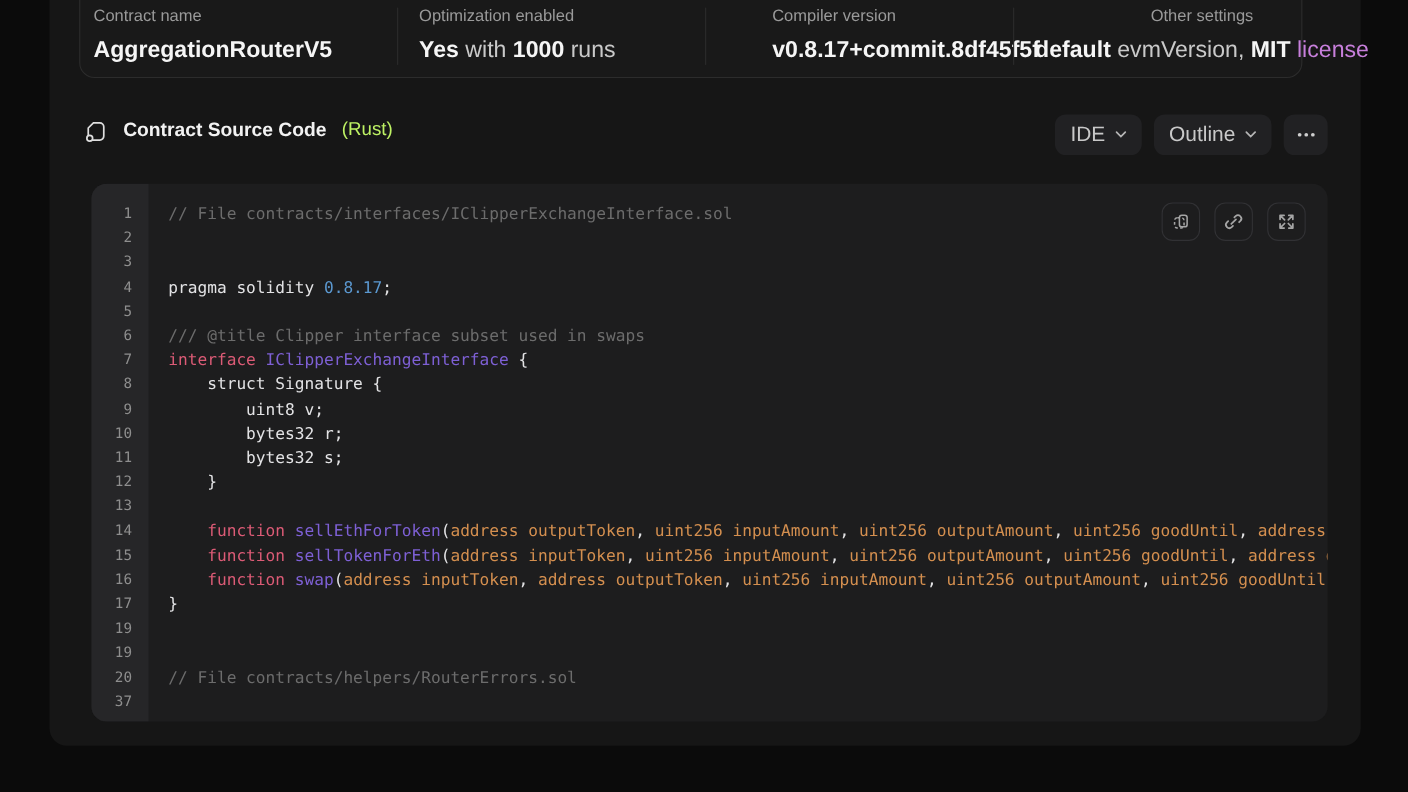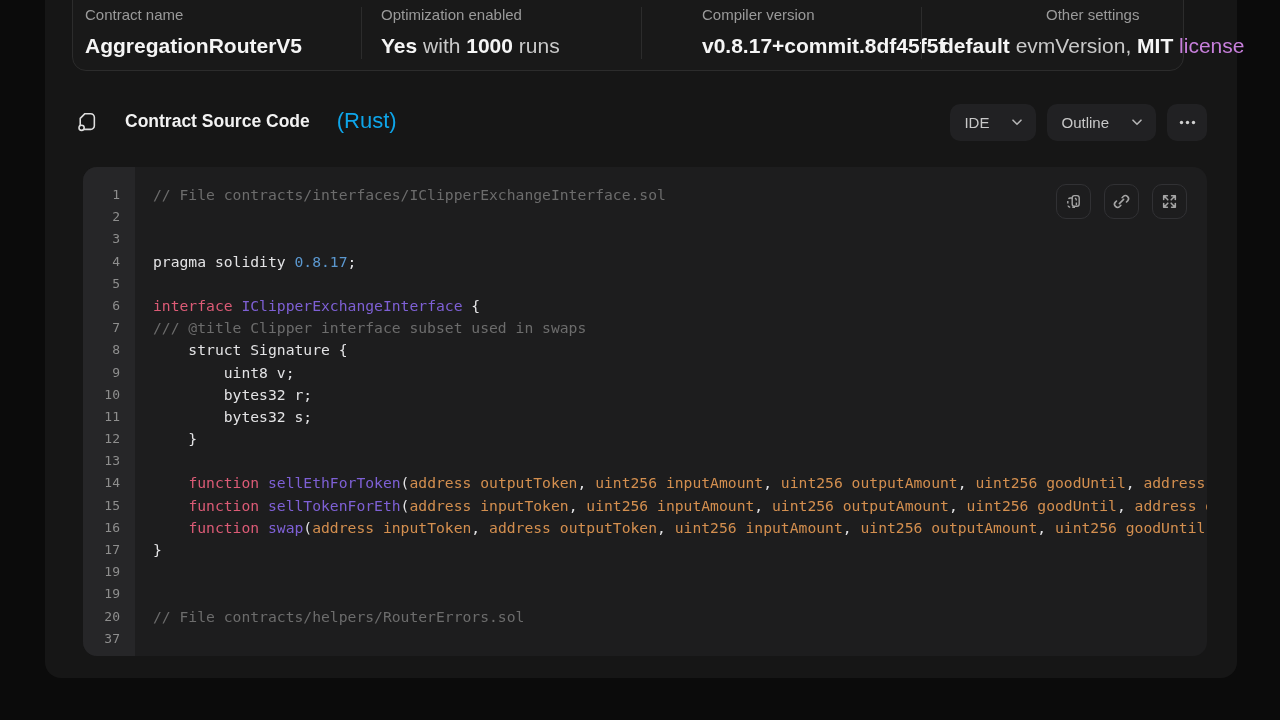--- a/index.html
+++ b/index.html
@@ -21,27 +21,27 @@
   .meta-value { margin-top:12px; font-size:21px; line-height:19px; color:#c9c9c9; }
   .v-b   { color:#f5f5f5; font-weight:700; }
   .v-r   { color:#c9c9c9; font-weight:400; }
   .v-link{ color:#c77fdb; font-weight:400; cursor:pointer; }
   .meta-div { position:absolute; top:46px; width:1px; height:52px; background:#2c2c2c; }
   .meta-div:nth-of-type(5){ left:288px; }
   .meta-div:nth-of-type(6){ left:568px; }
   .meta-div:nth-of-type(7){ left:848px; }
 
   
-  .section-header { position:absolute; left:30px; top:132px; display:flex; align-items:center; gap:27px; }
+  .section-header { position:absolute; left:30px; top:132px; display:flex; gap:14px; }
   .section-title  { font-size:17.5px; font-weight:700; color:#f2f2f2; }
-  .section-sub    { font-size:22px; color:#0ea5e9; font-weight:400; }
+  .section-sub    { font-size:17px; color:#bef264; font-weight:400; }
   .header-actions { position:absolute; right:30px; top:128px; display:flex; gap:11px; }
-  .hbtn { height:37px; display:flex; align-items:center; gap:23px; padding:0 14px;
+  .hbtn { height:37px; display:flex; align-items:center; gap:9px; padding:0 14px;
           background:#212123; border:none; border-radius:10px; color:#c8c8c8;
-          font-size:15px; font-family:inherit; cursor:pointer; }
+          font-size:19px; font-family:inherit; cursor:pointer; }
   .hbtn.more { width:40px; justify-content:center; padding:0; }
 
   
   .code-block { position:absolute; left:38px; top:191px; width:1124px; height:489px;
                 background:#1d1d1e; border-radius:14px; overflow:hidden; }
   .gutter { position:absolute; left:0; top:0; bottom:0; width:52px; background:#262628;
             padding-top:17px; }
   .ln { height:22.2px; line-height:22.2px; text-align:right; padding-right:15px;
         font-family:"DejaVu Sans Mono", monospace; font-size:13px; color:#8e8e8e; }
   .code-area { position:absolute; left:52px; right:0; top:0; bottom:0; overflow:hidden;
@@ -147,22 +147,22 @@
         <div class="ln">19</div>
         <div class="ln">20</div>
         <div class="ln">37</div>
       </div>
     <div class="code-area" id="code">
         <div class="code-line"><span class="tok-cm">// File contracts/interfaces/IClipperExchangeInterface.sol</span></div>
         <div class="code-line">&nbsp;</div>
         <div class="code-line">&nbsp;</div>
         <div class="code-line"><span class="tok-pl">pragma solidity </span><span class="tok-nb">0.8.17</span><span class="tok-pl">;</span></div>
         <div class="code-line">&nbsp;</div>
+        <div class="code-line"><span class="tok-cm">/// @title Clipper interface subset used in swaps</span></div>
         <div class="code-line"><span class="tok-kw">interface</span><span class="tok-pl"> </span><span class="tok-fn">IClipperExchangeInterface</span><span class="tok-pl"> {</span></div>
-        <div class="code-line"><span class="tok-cm">/// @title Clipper interface subset used in swaps</span></div>
         <div class="code-line"><span class="tok-pl">    struct Signature {</span></div>
         <div class="code-line"><span class="tok-pl">        uint8 v;</span></div>
         <div class="code-line"><span class="tok-pl">        bytes32 r;</span></div>
         <div class="code-line"><span class="tok-pl">        bytes32 s;</span></div>
         <div class="code-line"><span class="tok-pl">    }</span></div>
         <div class="code-line">&nbsp;</div>
         <div class="code-line"><span class="tok-pl">    </span><span class="tok-kw">function</span><span class="tok-pl"> </span><span class="tok-fn">sellEthForToken</span><span class="tok-pl">(</span><span class="tok-ty">address outputToken</span><span class="tok-pl">, </span><span class="tok-ty">uint256 inputAmount</span><span class="tok-pl">, </span><span class="tok-ty">uint256 outputAmount</span><span class="tok-pl">, </span><span class="tok-ty">uint256 goodUntil</span><span class="tok-pl">, </span><span class="tok-ty">address destinationAddress</span></div>
         <div class="code-line"><span class="tok-pl">    </span><span class="tok-kw">function</span><span class="tok-pl"> </span><span class="tok-fn">sellTokenForEth</span><span class="tok-pl">(</span><span class="tok-ty">address inputToken</span><span class="tok-pl">, </span><span class="tok-ty">uint256 inputAmount</span><span class="tok-pl">, </span><span class="tok-ty">uint256 outputAmount</span><span class="tok-pl">, </span><span class="tok-ty">uint256 goodUntil</span><span class="tok-pl">, </span><span class="tok-ty">address destinationAddress</span></div>
         <div class="code-line"><span class="tok-pl">    </span><span class="tok-kw">function</span><span class="tok-pl"> </span><span class="tok-fn">swap</span><span class="tok-pl">(</span><span class="tok-ty">address inputToken</span><span class="tok-pl">, </span><span class="tok-ty">address outputToken</span><span class="tok-pl">, </span><span class="tok-ty">uint256 inputAmount</span><span class="tok-pl">, </span><span class="tok-ty">uint256 outputAmount</span><span class="tok-pl">, </span><span class="tok-ty">uint256 goodUntil</span><span class="tok-pl">, </span></div>
         <div class="code-line"><span class="tok-pl">}</span></div>

